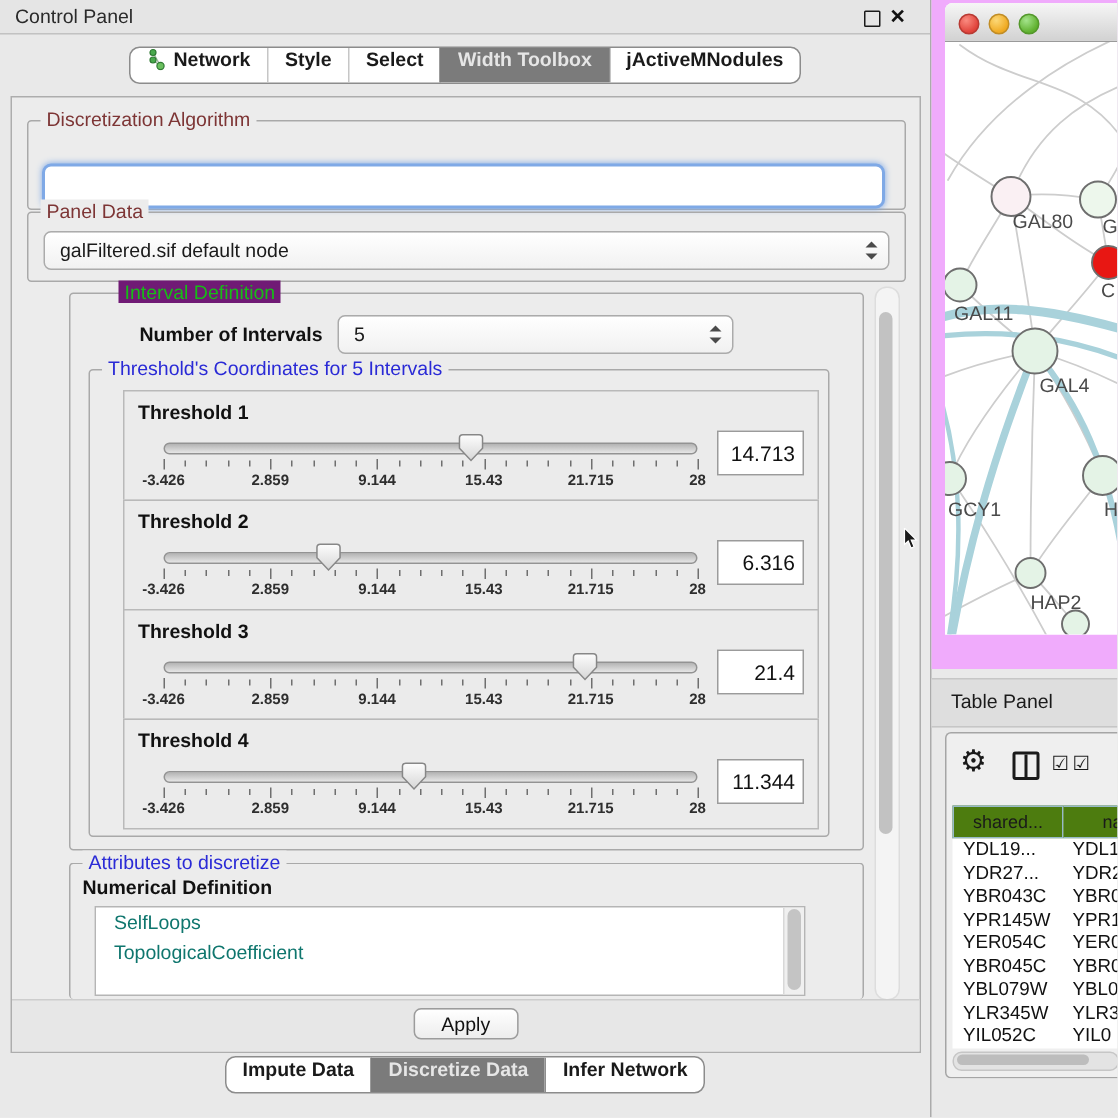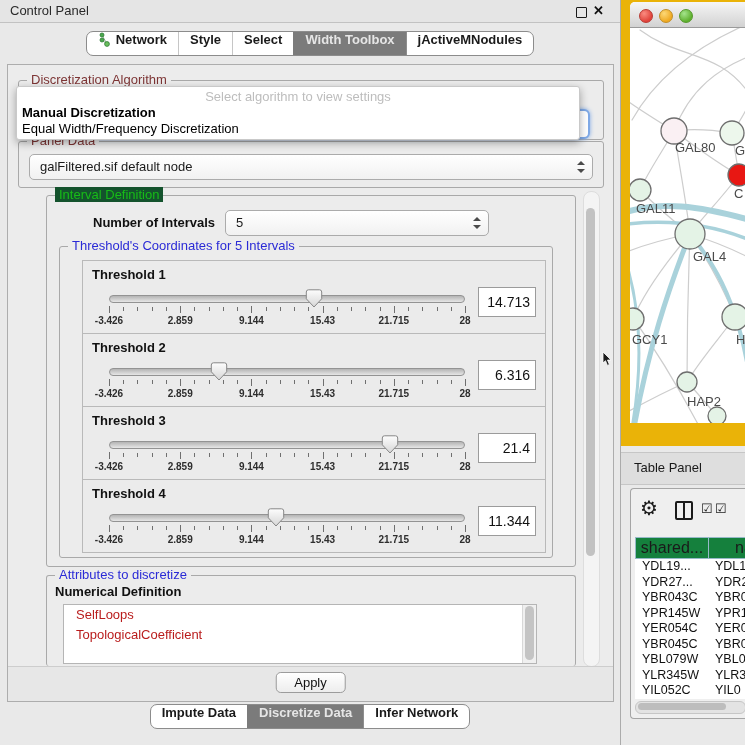--- a/index.html
+++ b/index.html
@@ -57,54 +57,54 @@
   .handle{position:absolute;top:-6px;transform:translateX(-9px);}
   .ticks{position:relative;height:8px;margin-top:3px;}
   .tick{position:absolute;width:1px;background:#6F6F6F;top:1px;height:4px;}
   .tick.major{top:0;height:7px;}
   .tick-labels{position:relative;height:12px;margin-top:1px;font-size:10px;font-weight:bold;color:#2E2E2E;}
   .tick-label{position:absolute;transform:translateX(-50%);white-space:nowrap;}
   .vbox{position:absolute;right:9px;top:0px;width:46px;height:28px;background:#FFF;border:1px solid #9B9B9B;font-family:"Liberation Sans",sans-serif;font-size:14px;color:#111;text-align:right;padding:0 5px;}
 
   
   #attr-list{position:absolute;left:16px;top:28px;width:472px;height:58px;background:#FFF;border:1px solid #B5B5B5;overflow:hidden;}
-  .attr-item{font-size:13px;color:#b91c1c;line-height:20px;padding-left:12px;white-space:nowrap;}
+  .attr-item{font-size:13px;color:#0f766e;line-height:20px;padding-left:12px;white-space:nowrap;}
   #attr-vsb{position:absolute;right:0;top:0;width:13px;height:58px;background:#F0F0F0;border-left:1px solid #D8D8D8;}
   #attr-vsb .thumb{position:absolute;left:2px;top:1px;width:9px;height:54px;background:#C4C4C4;border-radius:5px;}
 
   .label-bold{font-size:13px;font-weight:bold;color:#111;position:absolute;white-space:nowrap;}
 
   
   #content-vsb{position:absolute;left:575px;top:126px;width:15px;height:474px;background:#F4F4F4;border:1px solid #DDD;border-radius:8px;}
   #content-vsb .thumb{position:absolute;left:2px;top:16px;width:9px;height:348px;background:#C2C2C2;border-radius:5px;}
 
   #apply-strip{position:absolute;left:0;right:0;top:601px;height:34px;background:#E7E7E7;border-top:1px solid #CDCDCD;z-index:10;}
   #apply-btn{position:absolute;left:50%;top:5px;transform:translateX(-50%);padding:2px 18px;font-size:13px;color:#111;background:linear-gradient(#FFFFFF,#EDEDED);border:1px solid #9C9C9C;border-radius:5px;}
 
   
-  #network-frame{position:absolute;left:621px;top:0;width:124px;height:446px;background:#eab308;}
+  #network-frame{position:absolute;left:621px;top:0;width:124px;height:446px;background:#f0abfc;}
   #mac-window{position:absolute;left:9px;top:2px;width:115px;height:421px;background:#FFF;border-radius:5px 5px 0 0;}
   .mac-titlebar{position:relative;height:25px;background:linear-gradient(#F6F6F6,#D2D2D2);border-bottom:1px solid #9A9A9A;border-radius:5px 0 0 0;}
   .light{position:absolute;top:7px;width:12px;height:12px;border-radius:50%;}
   .light.red{left:9px;background:radial-gradient(circle at 35% 30%,#FA8B80,#E0423A 70%);border:1px solid #B83A33;}
   .light.yellow{left:29px;background:radial-gradient(circle at 35% 30%,#FCD877,#EFA921 70%);border:1px solid #C18D26;}
   .light.green{left:49px;background:radial-gradient(circle at 35% 30%,#A4E48C,#5FB02E 70%);border:1px solid #54982C;}
   #net-canvas{position:relative;width:115px;height:395px;overflow:hidden;background:#FFF;}
 
   #table-panel-bar{position:absolute;left:621px;top:452px;width:124px;height:31px;background:#DEDEDE;border-top:1px solid #C6C6C6;border-bottom:1px solid #C6C6C6;}
   #table-panel-bar span{position:absolute;left:13px;line-height:30px;font-size:13px;color:#1A1A1A;}
   #table-panel-box{position:absolute;left:630px;top:488px;width:115px;height:229px;background:#EFEFEF;border:1px solid #A5A5A5;border-right:none;border-radius:4px 0 0 4px;}
   .tp-toolbar{position:relative;height:46px;}
   .gear{position:absolute;left:9px;top:8px;font-size:20px;color:#1A1A1A;line-height:22px;}
   .colicon{position:absolute;left:44px;top:12px;width:14px;height:15px;border:2px solid #1A1A1A;border-radius:2px;}
   .colicon i{position:absolute;left:50%;top:0;bottom:0;width:2px;margin-left:-1px;background:#1A1A1A;}
   .chk{position:absolute;top:12px;font-size:13px;color:#1A1A1A;}
   .chk.c1{left:70px;} .chk.c2{left:84px;}
   .tp-header{position:absolute;left:4px;top:48px;right:0;height:22px;display:flex;}
-  .hcell{background:#15803d;border:1px solid #96B9C8;font-size:16px;color:#1A1A1A;line-height:20px;text-align:center;overflow:hidden;white-space:nowrap;}
+  .hcell{background:#4d7c0f;border:1px solid #96B9C8;font-size:12px;color:#1A1A1A;line-height:20px;text-align:center;overflow:hidden;white-space:nowrap;}
   .hcell.c1{width:72px;}
   .hcell.c2{flex:1;border-left:none;text-align:left;padding-left:26px;}
   #tp-rows{position:absolute;left:4px;top:70px;right:0;height:140px;overflow:hidden;background:#FFF;}
   .tp-row{height:15.5px;font-size:12.5px;color:#111;white-space:nowrap;}
   .tp-row .c1{display:inline-block;width:72px;padding-left:7px;box-sizing:border-box;}
   .tp-row .c2{display:inline-block;padding-left:8px;}
   #tp-hsb{position:absolute;left:4px;right:0;top:212px;height:11px;background:#E3E3E3;border:1px solid #C6C6C6;border-radius:6px;}
   #tp-hsb .thumb{position:absolute;left:2px;top:1px;width:88px;height:7px;background:#BDBDBD;border-radius:4px;}
 
   #mouse-cursor{position:absolute;left:602px;top:352px;z-index:50;}
@@ -149,41 +149,34 @@
         </div>
     </div>
 
     <div id="content-panel">
 
       <div class="groupbox" style="left:10px;top:15px;width:584px;height:58px;">
         <span class="group-title t-maroon">Discretization Algorithm</span>
       </div>
       <div class="combo" id="algo-combo"></div>
 
-      <div id="algo-popup">
-        <div class="hint">Select algorithm to view settings</div>
-        <div id="algo-options">
-            <div class="popup-opt bold">Manual Discretization</div>
-            <div class="popup-opt">Equal Width/Frequency Discretization</div>
-          </div>
-      </div>
 
       <div class="groupbox" style="left:10px;top:76px;width:584px;height:45px;">
         <span class="group-title t-maroon">Panel Data</span>
         <div class="combo" style="left:10px;top:12px;width:562px;height:24px;">
           <span class="cval">galFiltered.sif default node</span>
           <span class="stepper">
               <i class="up"></i>
               <i class="dn"></i>
             </span>
         </div>
       </div>
 
       <div class="groupbox" style="left:38px;top:130px;width:528px;height:370px;">
-        <span class="group-title t-green" style="background:#14532d;">Interval Definition</span>
+        <span class="group-title t-green" style="background:#701a75;margin-left:24px;">Interval Definition</span>
 
         <span class="label-bold" style="left:46px;top:19px;">Number of Intervals</span>
         <div class="combo" style="left:178px;top:14px;width:262px;height:24px;">
           <span class="cval">5</span>
           <span class="stepper">
               <i class="up"></i>
               <i class="dn"></i>
             </span>
         </div>
 

